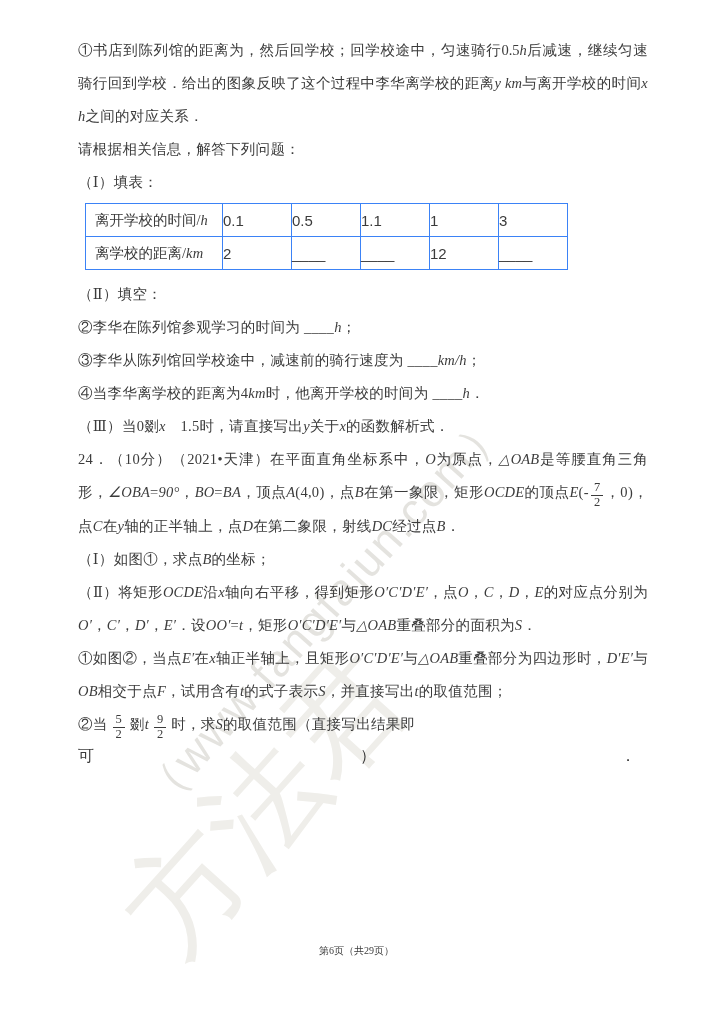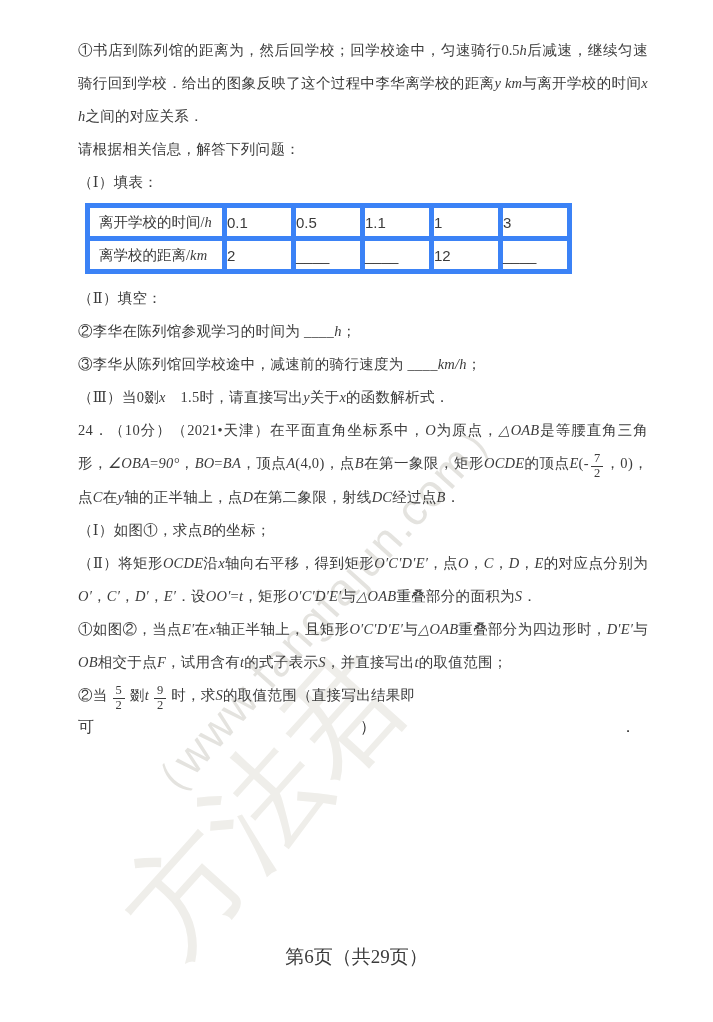--- a/index.html
+++ b/index.html
@@ -28,32 +28,32 @@
   .math { font-style: italic; font-family: "Liberation Serif", serif; letter-spacing: 0.2px; }
   .snum { font-family: "Liberation Serif", serif; letter-spacing: 0; }
   .frac {
     display: inline-block; vertical-align: -9px; text-align: center;
     line-height: 1.1; font-size: 12.5px; letter-spacing: 0;
     font-family: "Liberation Serif", serif; font-style: normal; margin: 0 2px;
   }
   .frac .fn { display: block; border-bottom: 1px solid #3b3b3b; padding: 0 3px; }
   .frac .fd { display: block; }
   table.fill { border-collapse: collapse; margin: 4px 0 8px 7px; }
-  .fill td { border: 5px solid #3b82f6; height: 33px; font-size: 14.5px; padding: 0; }
+  .fill td { border: 1px solid #3b82f6; height: 33px; font-size: 14.5px; padding: 0; }
   .fill td.lbl { width: 137px; padding-left: 9px; text-align: left; }
   .fill td.val { width: 69px; text-align: left; font-family: Liberation Sans, sans-serif; font-size: 15px; }
   .spread { letter-spacing: 9px; white-space: nowrap; text-align: left; }
   .spread .frac { margin: 0 5px; }
   .closer { position: relative; height: 33px; }
   .closer .l { position: absolute; left: 0; }
   .closer .c { position: absolute; left: 282px; }
   .closer .r { position: absolute; right: 12px; }
   .footer {
     position: absolute; top: 944px; left: 0; width: 713px;
-    text-align: center; font-size: 19px; z-index: 2;
+    text-align: center; font-size: 10px; z-index: 2;
   }
   .wm { position: absolute; z-index: 1; transform-origin: 0 0; pointer-events: none; white-space: nowrap; }
   .wm-url {
     left: 128px; top: 782px;
     font-size: 45px; color: #e4e3df; letter-spacing: 2px;
     transform: rotate(-48deg);
     font-family: "Liberation Sans", sans-serif;
   }
   .wm-cn {
     left: 88px; top: 882px;
@@ -93,20 +93,21 @@
       <td class="val">12</td>
       <td class="val">____</td>
     </tr>
   </tbody>
     </table>
 
   <p class="line mt2">（Ⅱ）填空：</p>
 
   <p class="line mt2"><span>②李华在陈列馆参观学习的时间为 ____</span><span class="math">h</span><span>；</span></p>
   <p class="line mt2"><span>③李华从陈列馆回学校途中，减速前的骑行速度为 ____</span><span class="math">km/h</span><span>；</span></p>
+  <p class="line mt2"><span>④当李华离学校的距离为4</span><span class="math">km</span><span>时，他离开学校的时间为 ____</span><span class="math">h</span><span>．</span></p>
 
   <p class="line mt2"><span>（Ⅲ）当0剟</span><span class="math">x</span><span>　1.5时，请直接写出</span><span class="math">y</span><span>关于</span><span class="math">x</span><span>的函数解析式．</span></p>
 
   <p class="line mt6"><span>24．（10分）（2021•天津）在平面直角坐标系中，</span><span class="math">O</span><span>为原点，</span><span class="math">△OAB</span><span>是等腰直角三角形，</span><span class="math">∠OBA</span><span>=</span><span class="math">90°</span><span>，</span><span class="math">BO</span><span>=</span><span class="math">BA</span><span>，顶点</span><span class="math">A</span><span>(4,0)，点</span><span class="math">B</span><span>在第一象限，矩形</span><span class="math">OCDE</span><span>的顶点</span><span class="math">E</span><span>(-</span><span class="frac"><span class="fn">7</span><span class="fd">2</span></span><span>，0)，点</span><span class="math">C</span><span>在</span><span class="math">y</span><span>轴的正半轴上，点</span><span class="math">D</span><span>在第二象限，射线</span><span class="math">DC</span><span>经过点</span><span class="math">B</span><span>．</span></p>
 
   <p class="line mt2"><span>（Ⅰ）如图①，求点</span><span class="math">B</span><span>的坐标；</span></p>
 
   <p class="line mt2"><span>（Ⅱ）将矩形</span><span class="math">OCDE</span><span>沿</span><span class="math">x</span><span>轴向右平移，得到矩形</span><span class="math">O′C′D′E′</span><span>，点</span><span class="math">O</span><span>，</span><span class="math">C</span><span>，</span><span class="math">D</span><span>，</span><span class="math">E</span><span>的对应点分别为</span><span class="math">O′</span><span>，</span><span class="math">C′</span><span>，</span><span class="math">D′</span><span>，</span><span class="math">E′</span><span>．设</span><span class="math">OO′</span><span>=</span><span class="math">t</span><span>，矩形</span><span class="math">O′C′D′E′</span><span>与</span><span class="math">△OAB</span><span>重叠部分的面积为</span><span class="math">S</span><span>．</span></p>
 
   <p class="line mt2"><span>①如图②，当点</span><span class="math">E′</span><span>在</span><span class="math">x</span><span>轴正半轴上，且矩形</span><span class="math">O′C′D′E′</span><span>与</span><span class="math">△OAB</span><span>重叠部分为四边形时，</span><span class="math">D′E′</span><span>与</span><span class="math">OB</span><span>相交于点</span><span class="math">F</span><span>，试用含有</span><span class="math">t</span><span>的式子表示</span><span class="math">S</span><span>，并直接写出</span><span class="math">t</span><span>的取值范围；</span></p>

